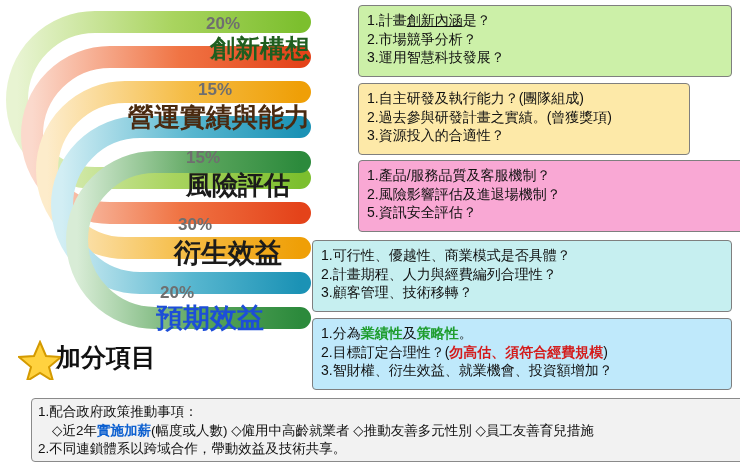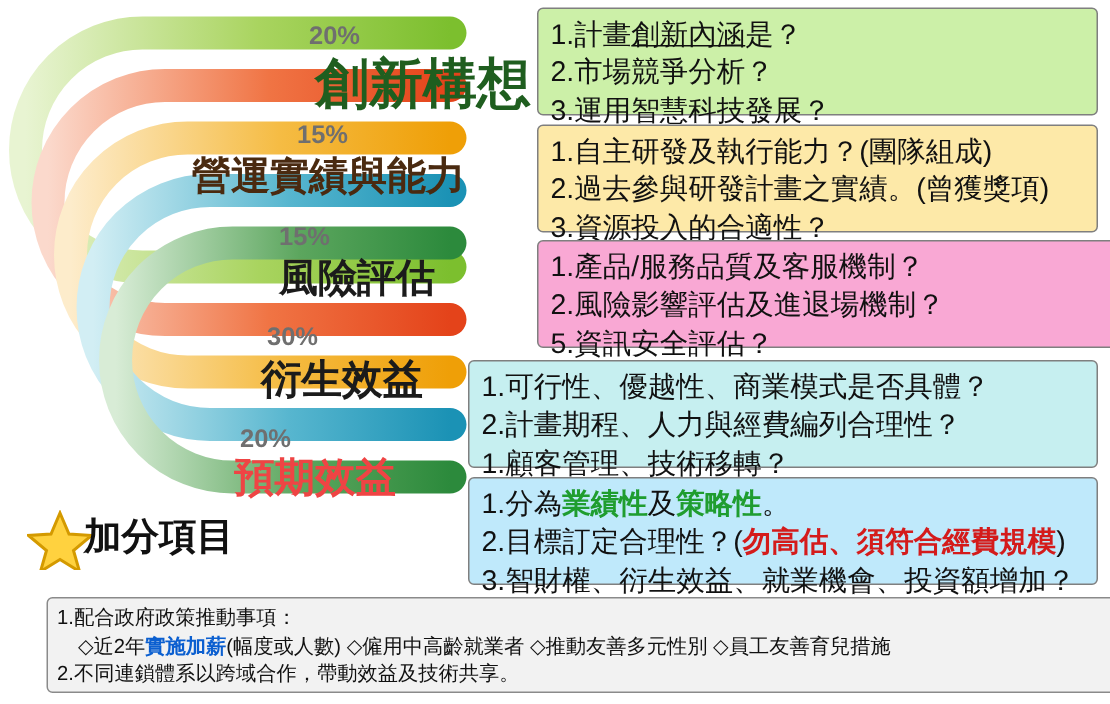--- a/index.html
+++ b/index.html
@@ -30,21 +30,21 @@
     color:#2a2a2a;
   }
 
   
   .box{
     position:absolute;
     border:1px solid #7f7f7f;
     border-radius:4px;
     box-sizing:border-box;
     padding:5px 8px 4px 8px;
-    font-size:19px;
+    font-size:14px;
     line-height:1.33;
     color:#111;
   }
   .box .ln{white-space:nowrap;}
   .u{text-decoration:underline;}
   .g{color:#1f9d2f;font-weight:bold;}
   .r{color:#d41b1b;font-weight:bold;}
   .b{color:#0b5fd0;font-weight:bold;}
 
   
@@ -107,48 +107,48 @@
       <path d="M300 162 L155 162 A78 78 0 0 0 155 318 L300 318" stroke="url(#gDGreen)" stroke-width="22"></path>
     </g>
   </svg>
 
   <div class="pct" style="left:206px;top:14px;">20%</div>
   <div class="pct" style="left:198px;top:80px;">15%</div>
   <div class="pct" style="left:186px;top:148px;">15%</div>
   <div class="pct" style="left:178px;top:215px;">30%</div>
   <div class="pct" style="left:160px;top:283px;">20%</div>
 
-  <div class="btitle" style="left:210px;top:32px;font-size:36px;color:#1f5e1f;">創新構想</div>
+  <div class="btitle" style="left:210px;top:32px;font-size:25px;color:#1f5e1f;">創新構想</div>
   <div class="btitle" style="left:128px;top:100px;font-size:26px;color:#4a2a10;">營運實績與能力</div>
   <div class="btitle" style="left:186px;top:168px;font-size:26px;color:#1b1b1b;">風險評估</div>
   <div class="btitle" style="left:174px;top:235px;font-size:27px;color:#1b1b1b;">衍生效益</div>
-  <div class="btitle" style="left:156px;top:300px;font-size:27px;color:#ef4444;">預期效益</div>
+  <div class="btitle" style="left:156px;top:300px;font-size:27px;color:#1d4ed8;">預期效益</div>
 
   <div class="box" id="box0" style="left:358px;top:5px;width:374px;height:72px;background:#ccf0a8;">
     <div class="ln">1.計畫<span class="u">創新內涵</span>是？</div>
     <div class="ln">2.市場競爭分析？</div>
     <div class="ln">3.運用智慧科技發展？</div>
   </div>
 
-  <div class="box" id="box1" style="left:358px;top:83px;width:374px;height:72px;background:#fde9a8;">
+  <div class="box" id="box1" style="left:358px;top:83px;width:332px;height:72px;background:#fde9a8;">
     <div class="ln">1.自主研發及執行能力？(團隊組成)</div>
     <div class="ln">2.過去參與研發計畫之實績。(曾獲獎項)</div>
     <div class="ln">3.資源投入的合適性？</div>
   </div>
 
   <div class="box" id="box2" style="left:358px;top:160px;width:427px;height:72px;background:#f9a8d4;">
     <div class="ln">1.產品/服務品質及客服機制？</div>
     <div class="ln">2.風險影響評估及進退場機制？</div>
     <div class="ln">5.資訊安全評估？</div>
   </div>
 
   <div class="box" id="box3" style="left:312px;top:240px;width:420px;height:72px;background:#c6eff0;">
     <div class="ln">1.可行性、優越性、商業模式是否具體？</div>
     <div class="ln">2.計畫期程、人力與經費編列合理性？</div>
-    <div class="ln">1.顧客管理、技術移轉？</div>
+    <div class="ln">3.顧客管理、技術移轉？</div>
   </div>
 
   <div class="box" id="box4" style="left:312px;top:318px;width:420px;height:72px;background:#bfe9fb;">
     <div class="ln">1.分為<span class="g">業績性</span>及<span class="g">策略性</span>。</div>
     <div class="ln">2.目標訂定合理性？(<span class="r">勿高估、須符合經費規模</span>)</div>
     <div class="ln">3.智財權、衍生效益、就業機會、投資額增加？</div>
   </div>
 
   <svg id="starrow" viewBox="0 0 300 40">
     <polygon points="22,2 28,16 43,17 31,27 35,41 22,33 9,41 13,27 1,17 16,16" fill="#ffd23f" stroke="#d49a00" stroke-width="2"></polygon>

